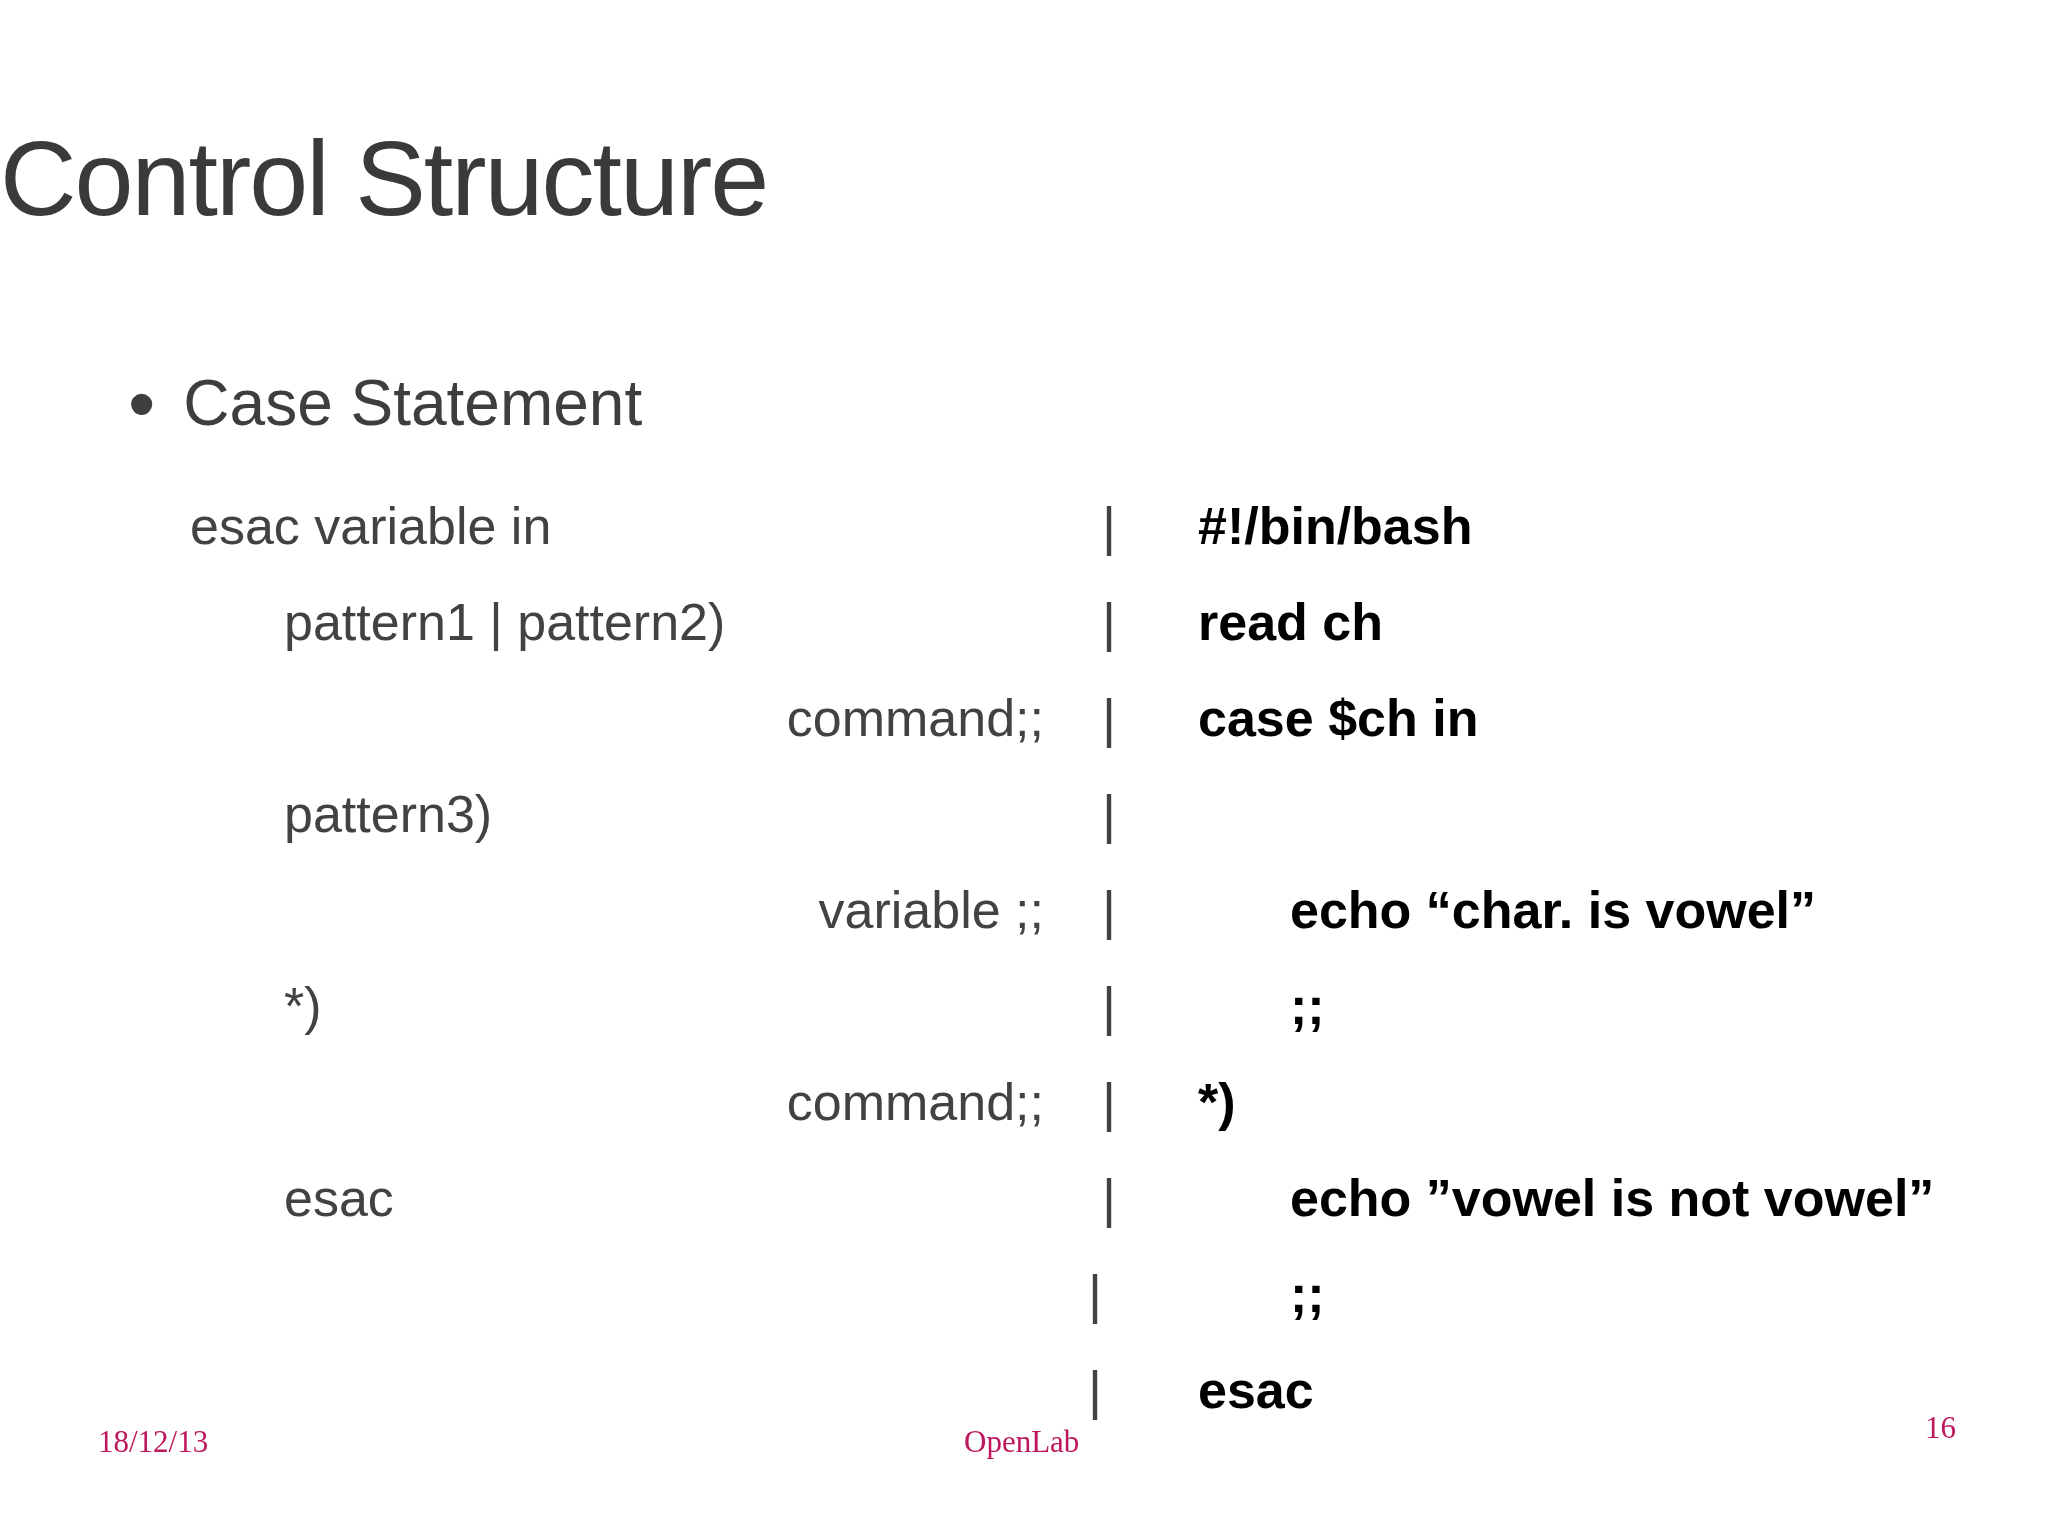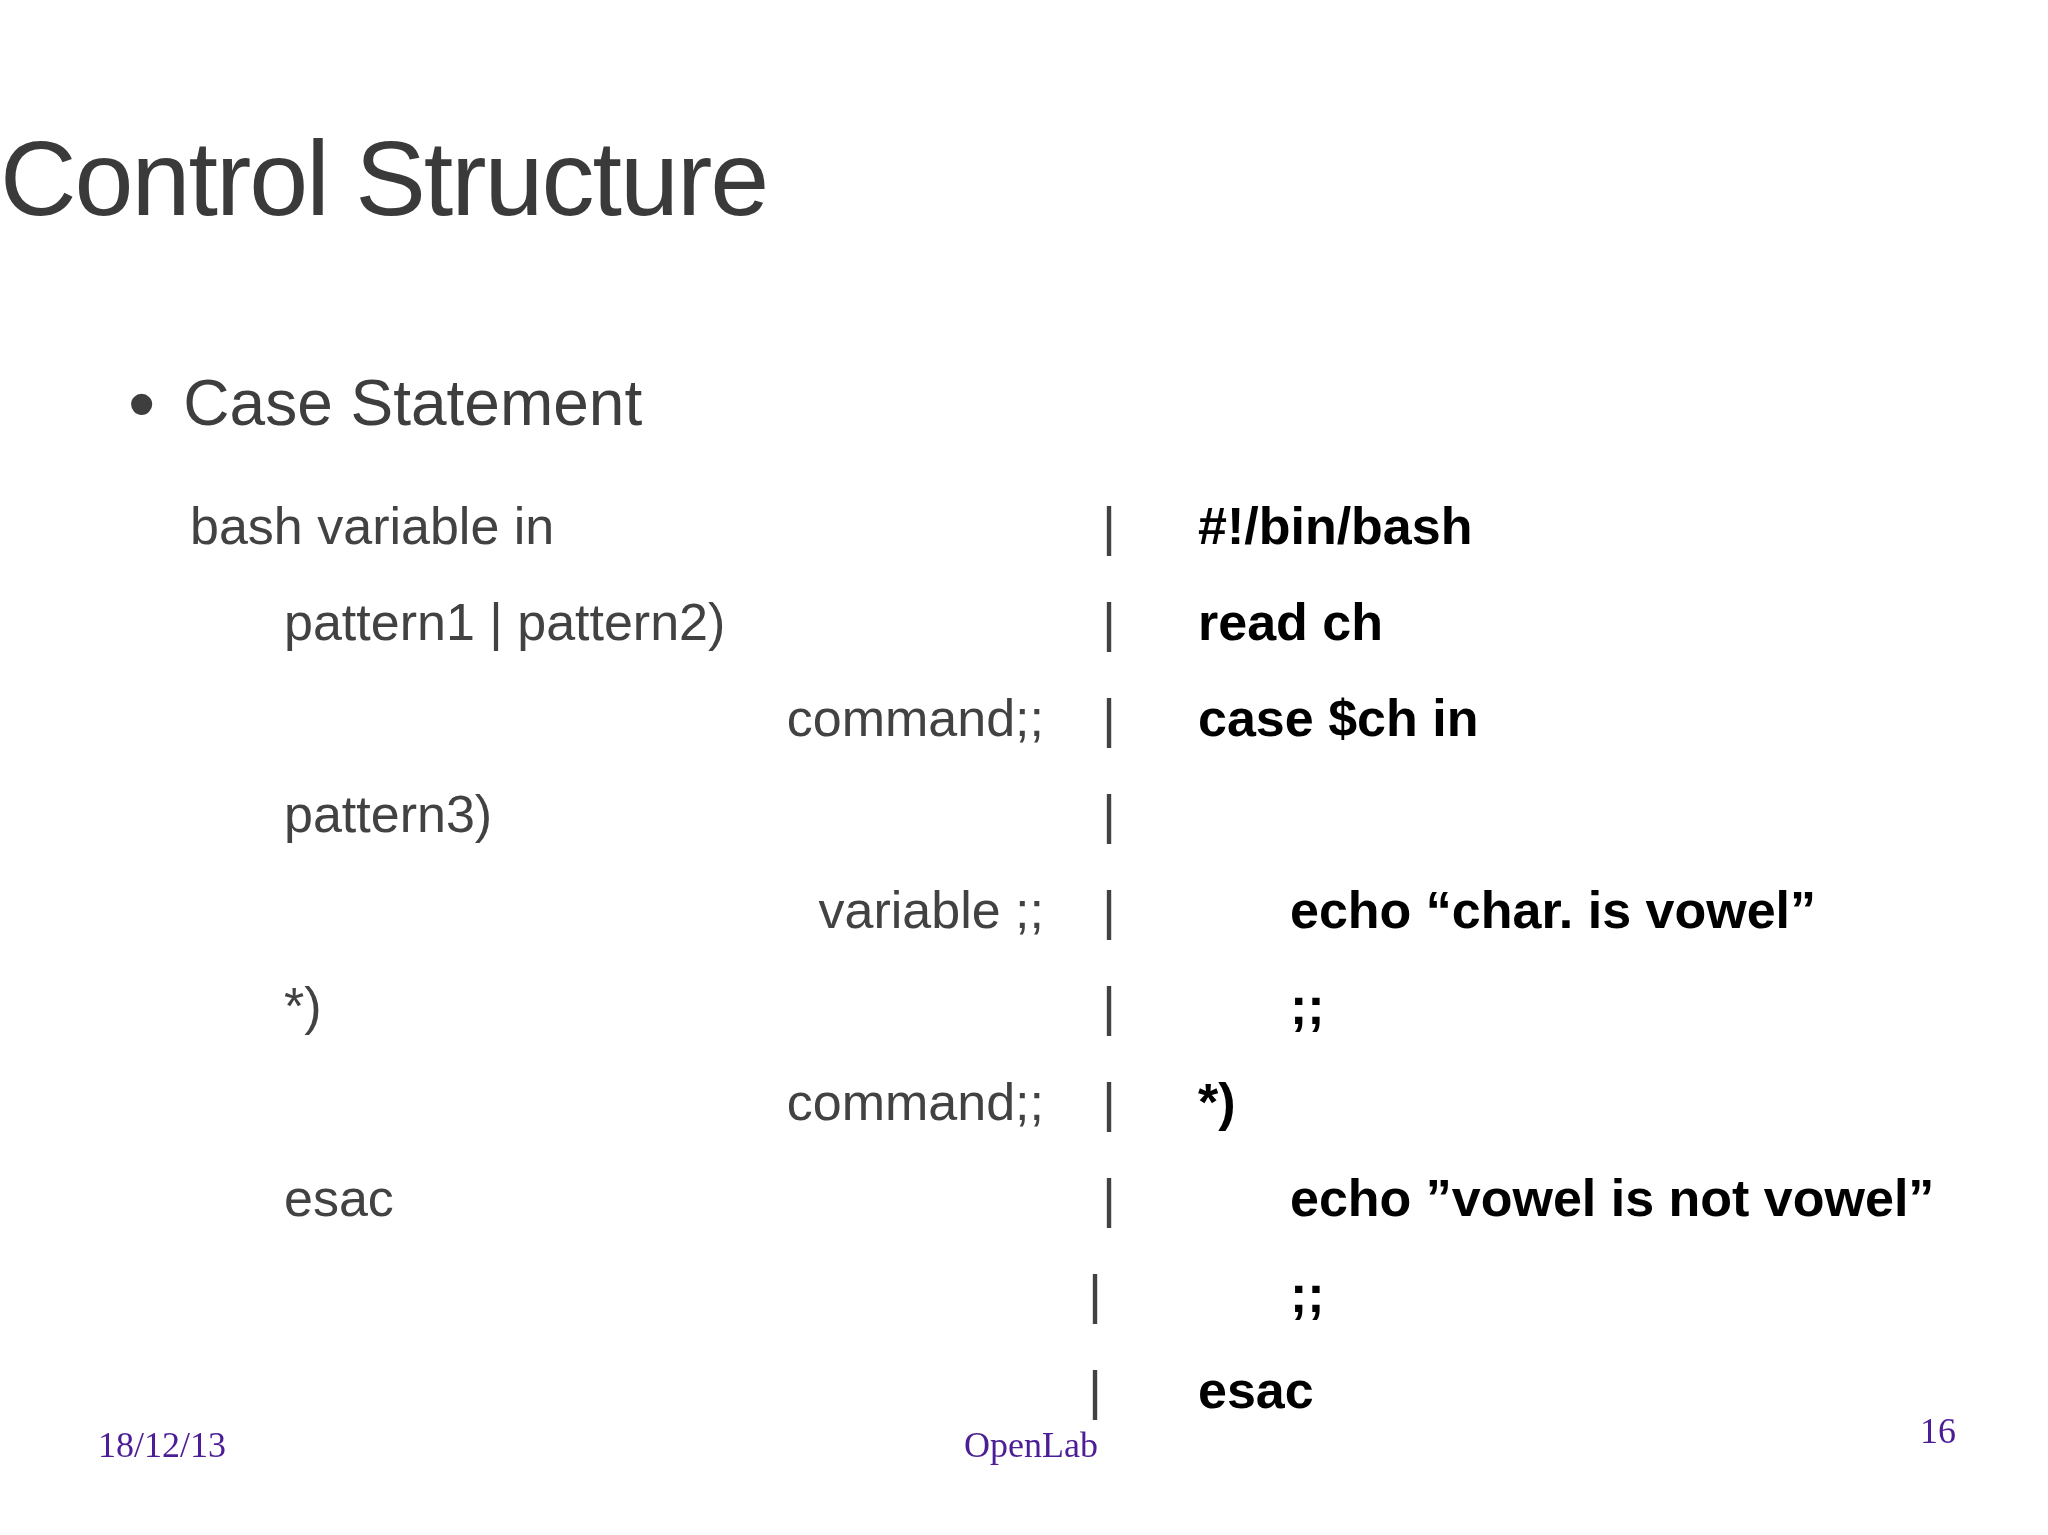--- a/index.html
+++ b/index.html
@@ -62,43 +62,43 @@
     color:#000000;
     font-weight:bold;
     padding-left:38px;
     box-sizing:border-box;
   }
   .c-right.ri1{padding-left:130px;}
   .footer{
     position:absolute;
     left:0;right:0;top:1424px;height:60px;
     font-family:"Liberation Serif",serif;
-    font-size:36px;
-    color:#4c1d95;
+    font-size:31px;
+    color:#be185d;
   }
   .footer-date{position:absolute;left:98px;top:0;}
   .footer-center{position:absolute;left:964px;top:0;}
   .footer-page{position:absolute;right:92px;top:-14px;}
 </style>
 </head>
 <body>
 
 <div class="slide">
 
   <div class="title">Control Structure</div>
 
   <div class="bullet-line">
     <span class="bullet-dot">•</span>
     <span>Case Statement</span>
   </div>
 
   <div class="code">
 
     <div class="row">
-      <div class="c-left">bash variable in</div>
+      <div class="c-left">esac variable in</div>
       <div class="c-pipe">|</div>
       <div class="c-right">#!/bin/bash</div>
     </div>
 
     <div class="row">
       <div class="c-left l2">pattern1 | pattern2)</div>
       <div class="c-pipe">|</div>
       <div class="c-right">read ch</div>
     </div>
 

